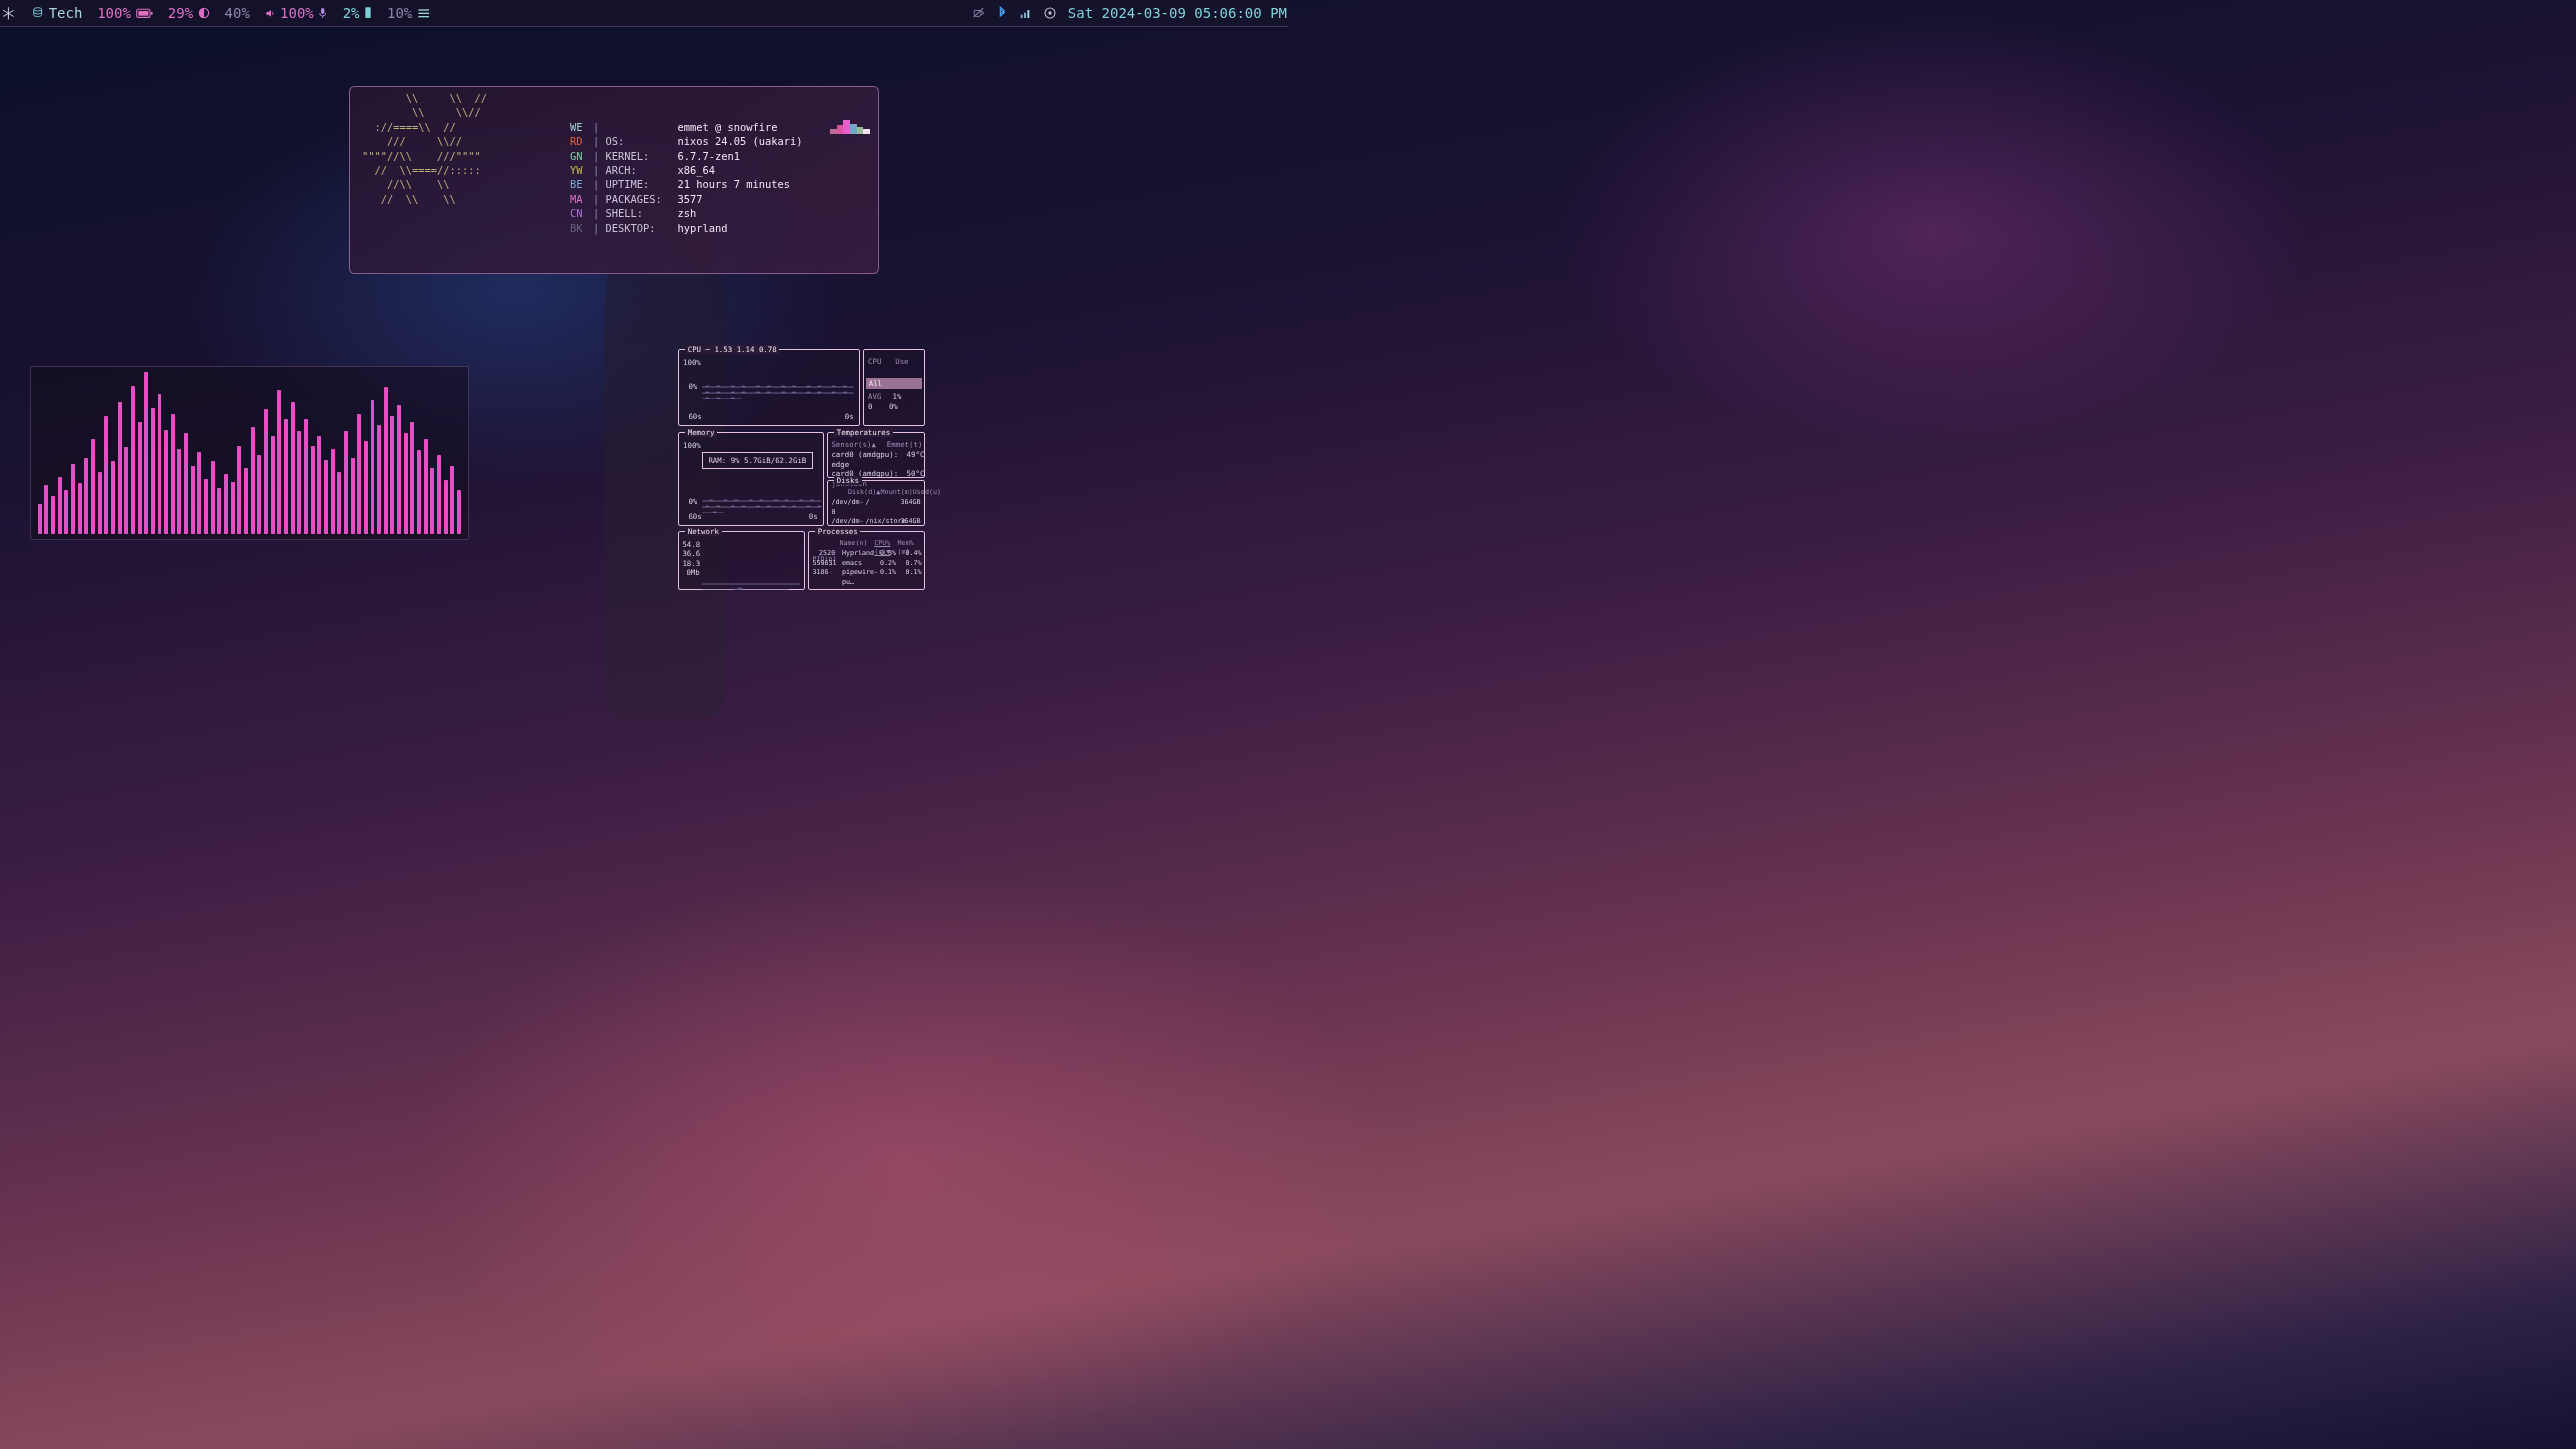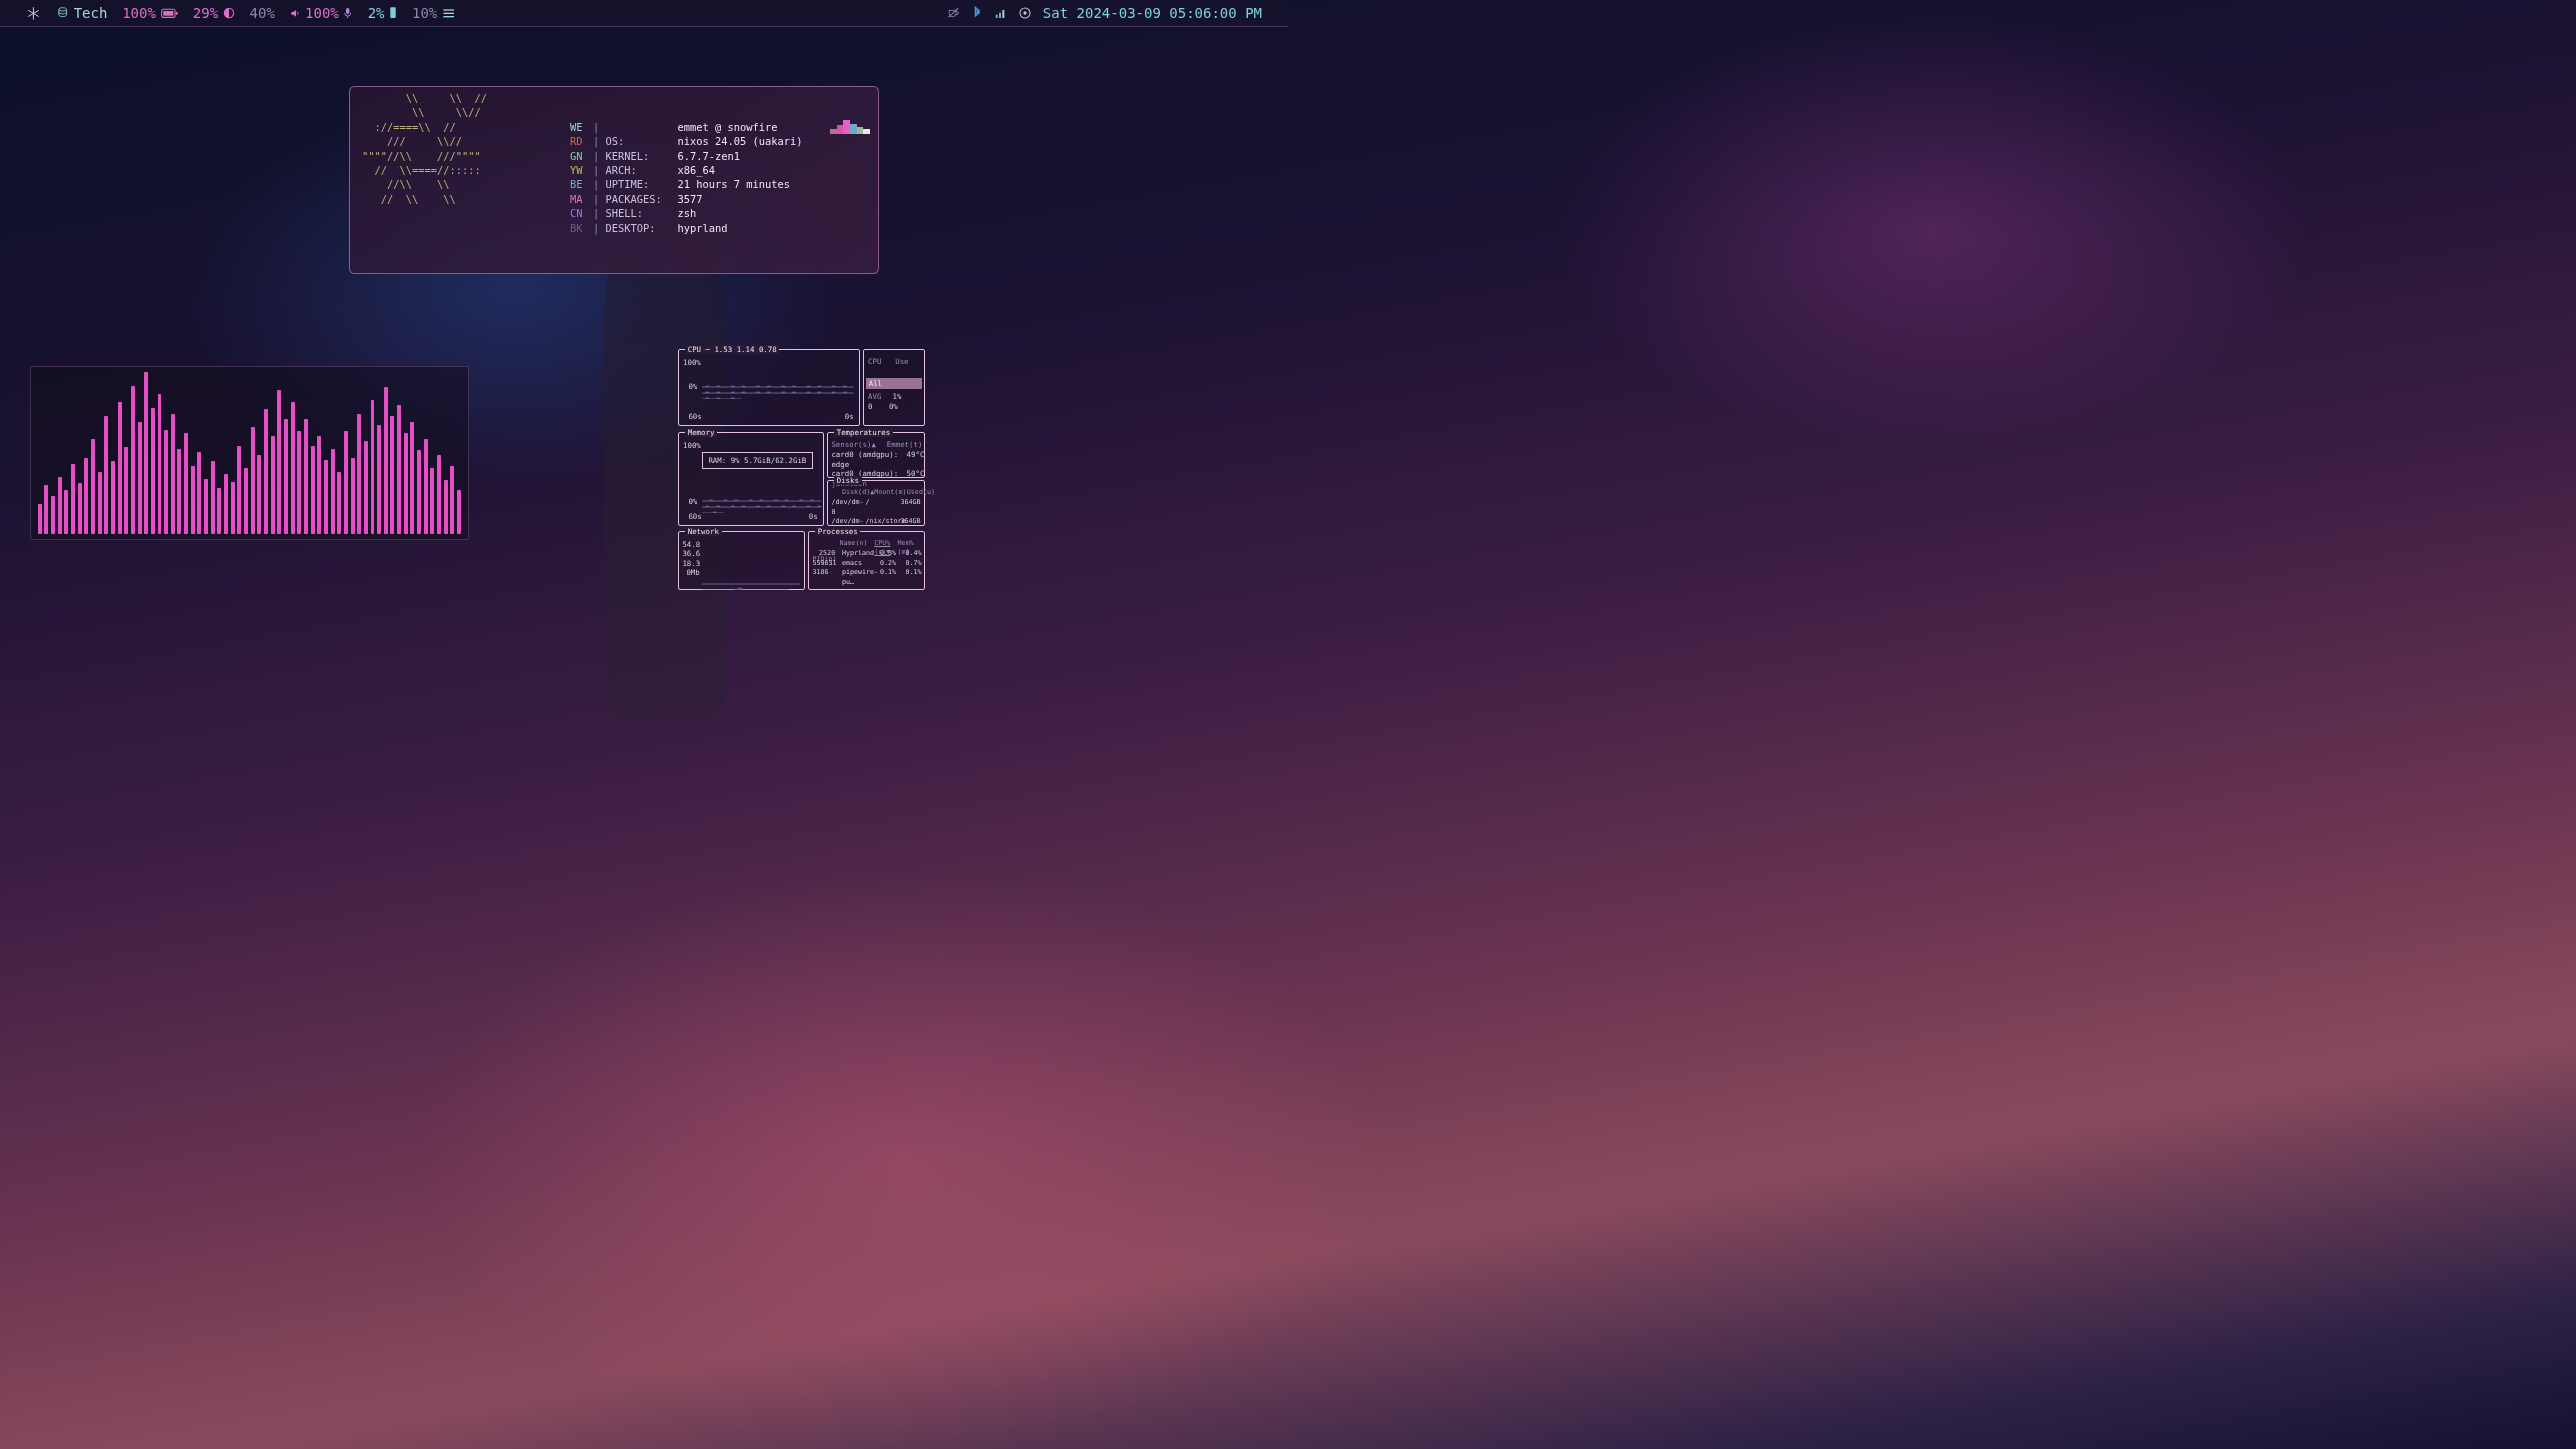--- a/index.html
+++ b/index.html
@@ -31,21 +31,21 @@
       radial-gradient(circle 1.3px at 657px 221px, rgba(255,255,255,.7), transparent),
       radial-gradient(circle 1.3px at 1556px 101px, rgba(255,255,255,.7), transparent),
       radial-gradient(circle 2px at 2227px 174px, rgba(255,255,255,.6), transparent),
       radial-gradient(circle 1.3px at 1194px 429px, rgba(255,255,255,.5), transparent);
   }
 
   
   .win { position:absolute; border:1.3px solid rgba(214,150,212,.55); border-radius:6.7px; overflow:hidden;
          box-shadow: 0 6.7px 27px rgba(0,0,0,.55); }
   .bar { height:27px; display:flex; align-items:center; gap:0px;
-         background: rgba(22,19,44,.80); padding: 0 26px; color:#9fd4d8; font-size:14px;
+         background: rgba(22,19,44,.80); padding: 0 1px; color:#9fd4d8; font-size:14px;
          border-bottom:0.7px solid rgba(214,150,212,.25); }
   .bar .sec { display:flex; align-items:center; gap:4.7px; margin-right:14.8px; white-space:nowrap; }
   .bar .ws  { color:#a8d5d8; }
   .pink { color:#e06fc0; } .teal { color:#7fd1d6; }
   .mag { color:#df6ec9; } .muted { color:#8e86a8; }
   .bar .right { margin-left:auto; display:flex; align-items:center; gap:12px; }
 
   
   #qute { left:37px; top:42px; width:540px; height:597px;
           background: linear-gradient(160deg, rgba(32,22,48,.93), rgba(44,26,56,.90)); }
@@ -1371,21 +1371,21 @@
           </div>
           <div style="display: flex;">
             <span>card0 (amdgpu): junction</span>
             <span style="margin-left: auto;">50°C</span>
           </div>
         </div>
     </div>
 
     <div class="bbox" style="left:149px;top:131px;width:98px;height:46px;">
       <span class="blbl">Disks</span>
-      <div class="bdim" style="position:absolute;left:14px;top:6.7px;width:93px;display:flex;font-size:6.7px;">
+      <div class="bdim" style="position:absolute;left:20px;top:6.7px;width:93px;display:flex;font-size:6.7px;text-align:right;">
         <span style="width:34px;">Disk(d)▲</span>
         <span style="width:35px;">Mount(m)</span>
         <span>Used(u)</span>
       </div>
       <div id="btop-disks-rows" style="position:absolute;left:3.4px;top:17.4px;width:94px;">
           <div style="display: flex; font-size: 6.7px;">
             <span style="width: 34px;">/dev/dm-0</span>
             <span style="width: 35px;">/</span>
             <span style="width: auto;">364GB</span>
           </div>

